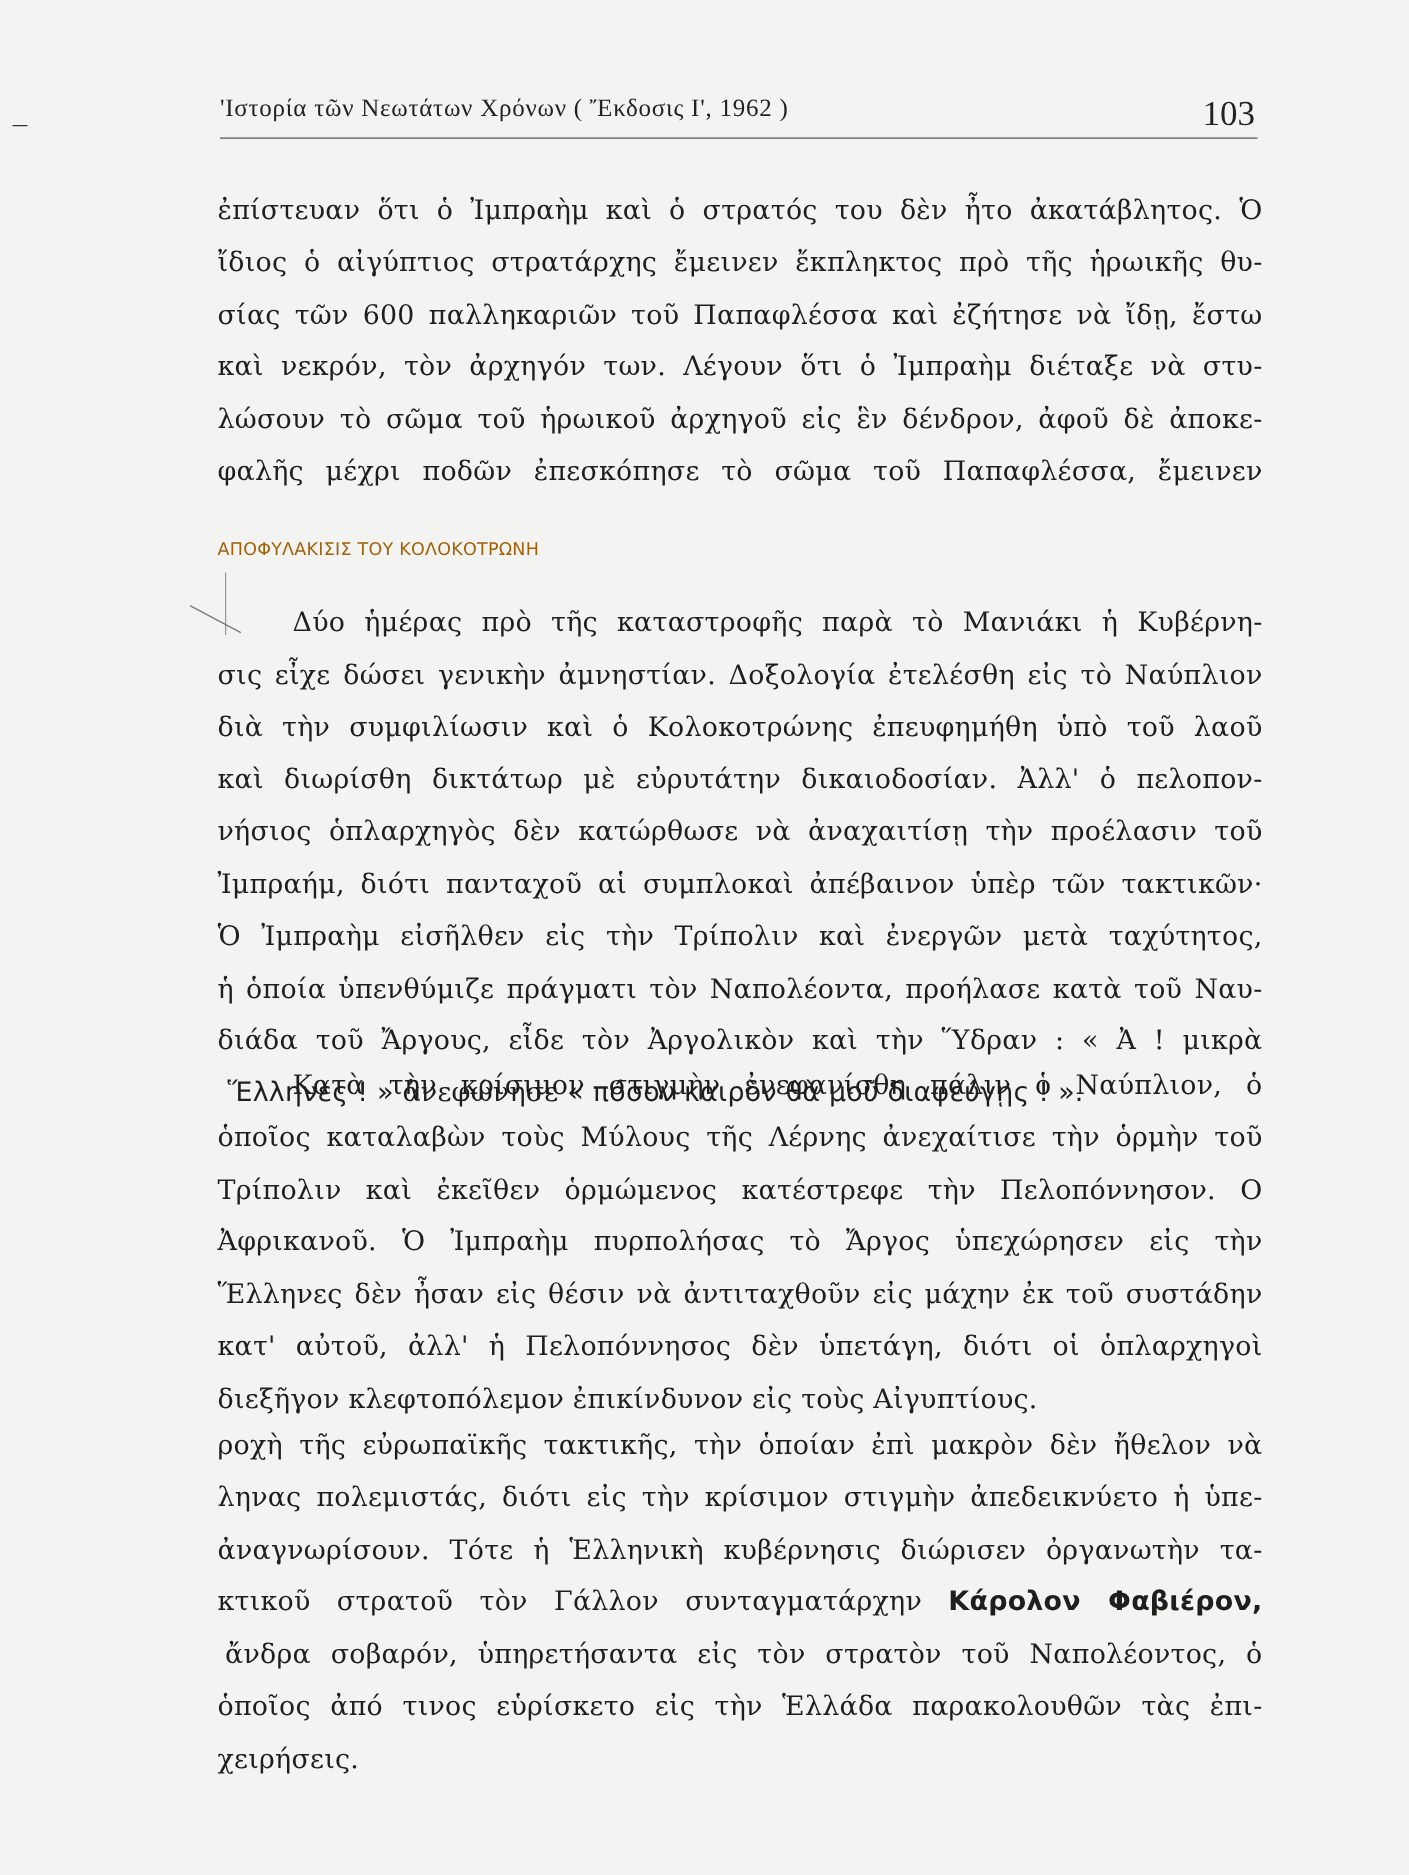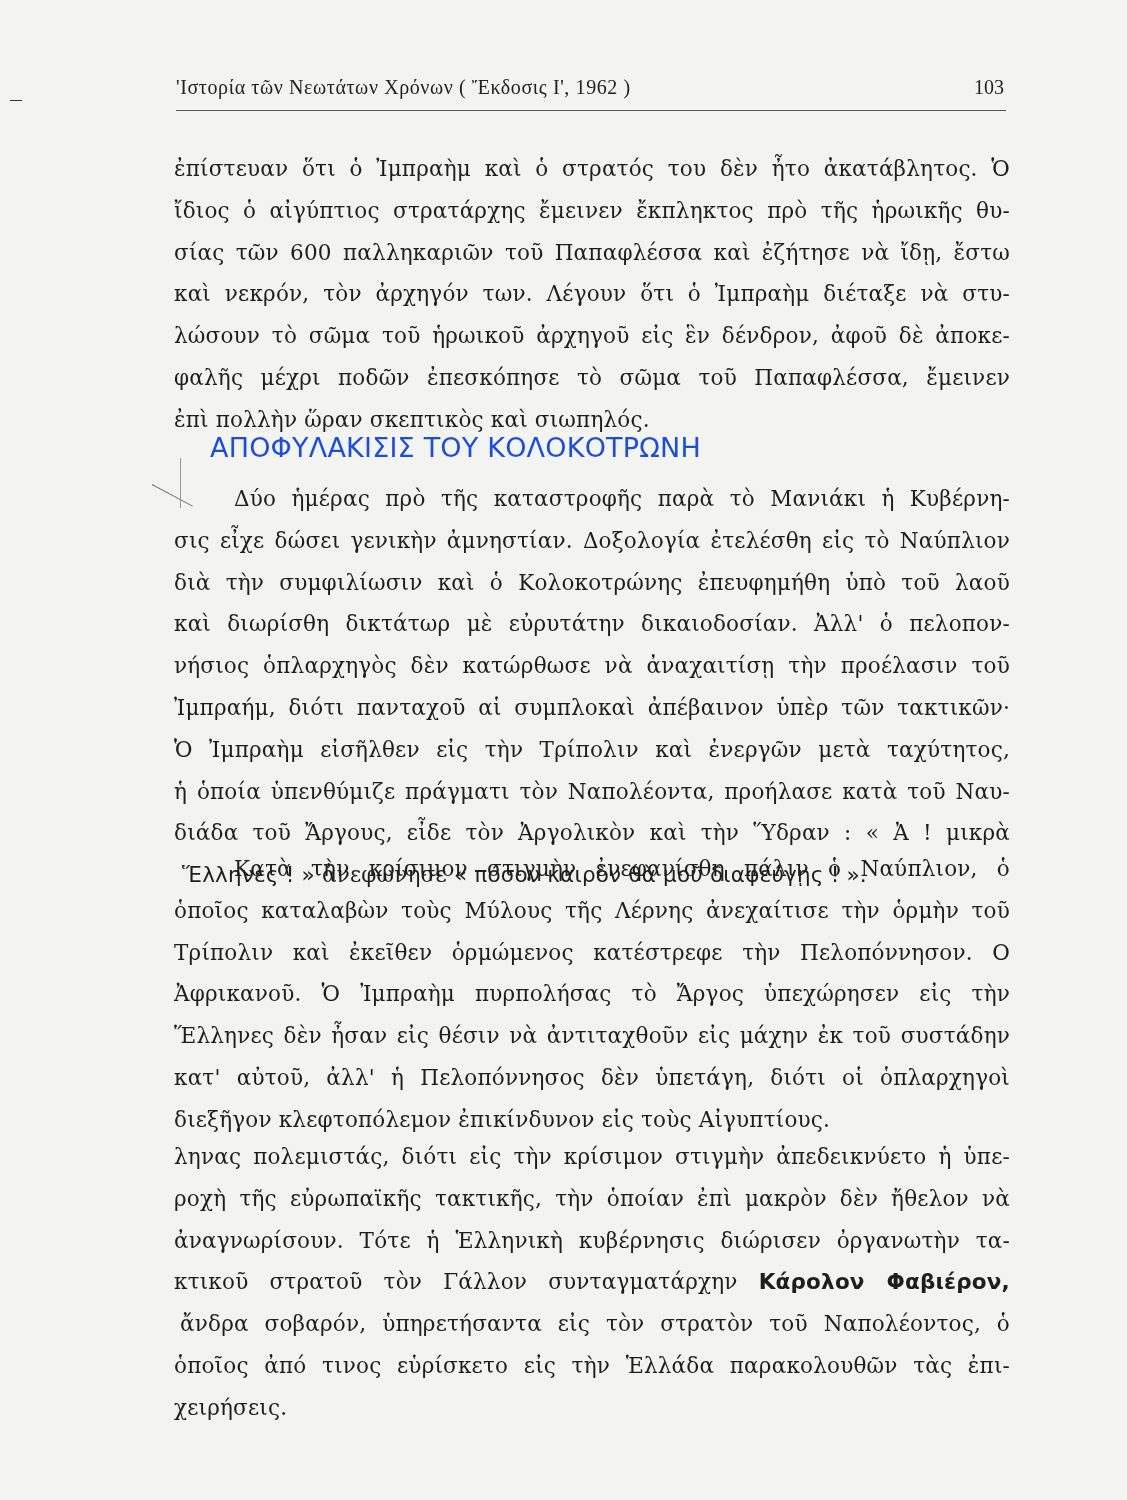--- a/index.html
+++ b/index.html
@@ -19,21 +19,21 @@
       position: absolute; left: 176px; top: 72px; width: 830px; height: 40px;
     }
     .header-title {
       position: absolute; left: 0; top: 4px;
       font-family: "Liberation Serif", serif;
       font-size: 20px; letter-spacing: 0.6px; color: #222;
     }
     .page-number {
       position: absolute; right: 2px; top: 4px;
       font-family: "Liberation Serif", serif;
-      font-size: 20px; color: #222;
+      font-size: 28px; color: #222;
     }
     .header-rule {
       position: absolute; left: 0; top: 38px; width: 830px; height: 1px; background: #555;
     }
     .body-text {
       position: absolute; left: 174px; width: 836px;
       font-family: "DejaVu Serif", serif;
       font-size: 21.5px;
       color: #1e1e1e;
     }
@@ -41,21 +41,21 @@
       height: 41.8px; line-height: 41.8px;
       white-space: nowrap;
       text-align: justify; text-align-last: justify;
       letter-spacing: 0.2px;
     }
     .line.last { text-align-last: left; }
     .line.indent { padding-left: 60px; }
     .section-heading {
       position: absolute; left: 174px; top: 432px;
       font-family: "DejaVu Sans", sans-serif;
-      font-size: 27px; letter-spacing: 0.2px; color: #1d4ed8; margin-left: 36px;
+      font-size: 14px; letter-spacing: 0.2px; color: #a16207;
     }
     .pencil-mark-v {
       position: absolute; left: 180px; top: 458px; width: 1px; height: 50px; background: #999;
     }
     .pencil-mark-d {
       position: absolute; left: 152px; top: 484px; width: 46px; height: 1px; background: #777;
       transform: rotate(28deg); transform-origin: left center;
     }
     .bold-name { font-weight: bold; font-family: "DejaVu Sans", sans-serif; }
     .sans { font-family: "DejaVu Sans", sans-serif; }
@@ -71,21 +71,20 @@
   <div class="header-rule"></div>
 </div>
 
 <div class="body-text" style="top:148px;">
   <div class="line">ἐπίστευαν ὅτι ὁ Ἰμπραὴμ καὶ ὁ στρατός του δὲν ἦτο ἀκατάβλητος. Ὁ</div>
   <div class="line">ἴδιος ὁ αἰγύπτιος στρατάρχης ἔμεινεν ἔκπληκτος πρὸ τῆς ἡρωικῆς θυ-</div>
   <div class="line">σίας τῶν 600 παλληκαριῶν τοῦ Παπαφλέσσα καὶ ἐζήτησε νὰ ἴδῃ, ἔστω</div>
   <div class="line">καὶ νεκρόν, τὸν ἀρχηγόν των. Λέγουν ὅτι ὁ Ἰμπραὴμ διέταξε νὰ στυ-</div>
   <div class="line">λώσουν τὸ σῶμα τοῦ ἡρωικοῦ ἀρχηγοῦ εἰς ἓν δένδρον, ἀφοῦ δὲ ἀποκε-</div>
   <div class="line">φαλῆς μέχρι ποδῶν ἐπεσκόπησε τὸ σῶμα τοῦ Παπαφλέσσα, ἔμεινεν</div>
-  <div class="line last">ἐπὶ πολλὴν ὥραν σκεπτικὸς καὶ σιωπηλός.</div>
 </div>
 
 <div class="section-heading">ΑΠΟΦΥΛΑΚΙΣΙΣ ΤΟΥ ΚΟΛΟΚΟΤΡΩΝΗ</div>
 <div class="pencil-mark-v"></div>
 <div class="pencil-mark-d"></div>
 
 <div class="body-text" style="top:478px;">
   <div class="line indent">Δύο ἡμέρας πρὸ τῆς καταστροφῆς παρὰ τὸ Μανιάκι ἡ Κυβέρνη-</div>
   <div class="line">σις εἶχε δώσει γενικὴν ἀμνηστίαν. Δοξολογία ἐτελέσθη εἰς τὸ Ναύπλιον</div>
   <div class="line">διὰ τὴν συμφιλίωσιν καὶ ὁ Κολοκοτρώνης ἐπευφημήθη ὑπὸ τοῦ λαοῦ</div>
@@ -104,22 +103,22 @@
   <div class="line indent">Κατὰ τὴν κρίσιμον στιγμὴν ἐνεφανίσθη πάλιν ὁ Ναύπλιον, ὁ</div>
   <div class="line">ὁποῖος καταλαβὼν τοὺς Μύλους τῆς Λέρνης ἀνεχαίτισε τὴν ὁρμὴν τοῦ</div>
   <div class="line">Τρίπολιν καὶ ἐκεῖθεν ὁρμώμενος κατέστρεφε τὴν Πελοπόννησον. Ο</div>
   <div class="line">Ἀφρικανοῦ. Ὁ Ἰμπραὴμ πυρπολήσας τὸ Ἄργος ὑπεχώρησεν εἰς τὴν</div>
   <div class="line">Ἕλληνες δὲν ἦσαν εἰς θέσιν νὰ ἀντιταχθοῦν εἰς μάχην ἐκ τοῦ συστάδην</div>
   <div class="line">κατ' αὐτοῦ, ἀλλ' ἡ Πελοπόννησος δὲν ὑπετάγη, διότι οἱ ὁπλαρχηγοὶ</div>
   <div class="line last">διεξῆγον κλεφτοπόλεμον ἐπικίνδυνον εἰς τοὺς Αἰγυπτίους.</div>
 </div>
 
 <div class="body-text" style="top:1136px;">
+  <div class="line">ροχὴ τῆς εὐρωπαϊκῆς τακτικῆς, τὴν ὁποίαν ἐπὶ μακρὸν δὲν ἤθελον νὰ</div>
   <div class="line">ληνας πολεμιστάς, διότι εἰς τὴν κρίσιμον στιγμὴν ἀπεδεικνύετο ἡ ὑπε-</div>
-  <div class="line">ροχὴ τῆς εὐρωπαϊκῆς τακτικῆς, τὴν ὁποίαν ἐπὶ μακρὸν δὲν ἤθελον νὰ</div>
   <div class="line">ἀναγνωρίσουν. Τότε ἡ Ἑλληνικὴ κυβέρνησις διώρισεν ὀργανωτὴν τα-</div>
   <div class="line">
     <span>κτικοῦ στρατοῦ τὸν Γάλλον συνταγματάρχην </span><span class="bold-name">Κάρολον Φαβιέρον,</span>
   </div>
   <div class="line" style="padding-left:6px;">ἄνδρα σοβαρόν, ὑπηρετήσαντα εἰς τὸν στρατὸν τοῦ Ναπολέοντος, ὁ</div>
   <div class="line">ὁποῖος ἀπό τινος εὑρίσκετο εἰς τὴν Ἑλλάδα παρακολουθῶν τὰς ἐπι-</div>
   <div class="line last">χειρήσεις.</div>
 </div>
 
 </body></html>

